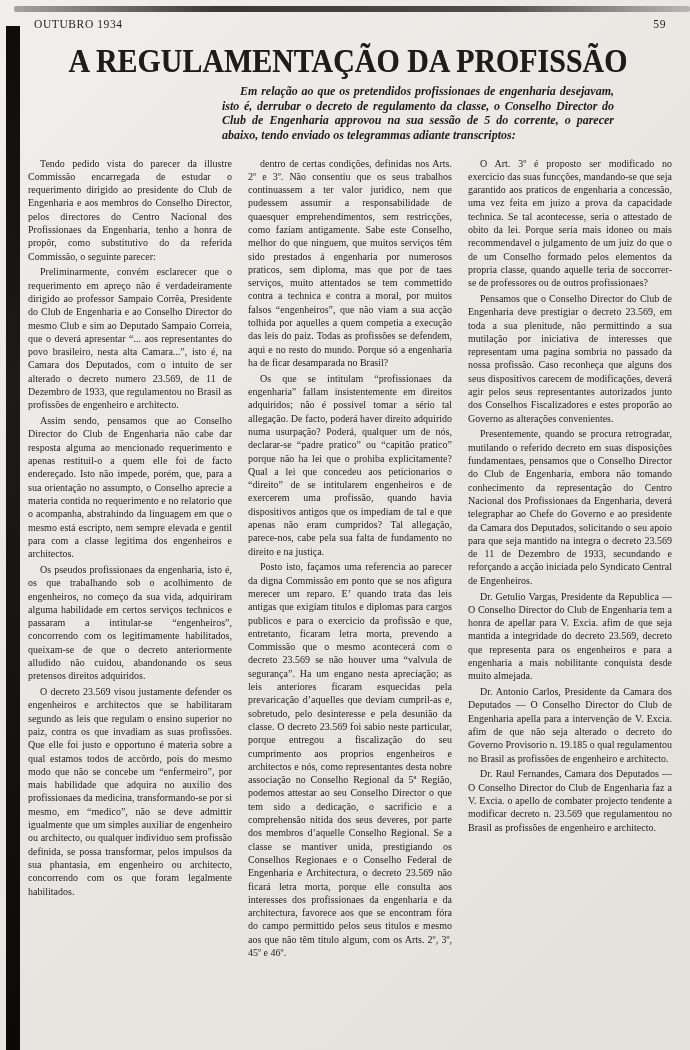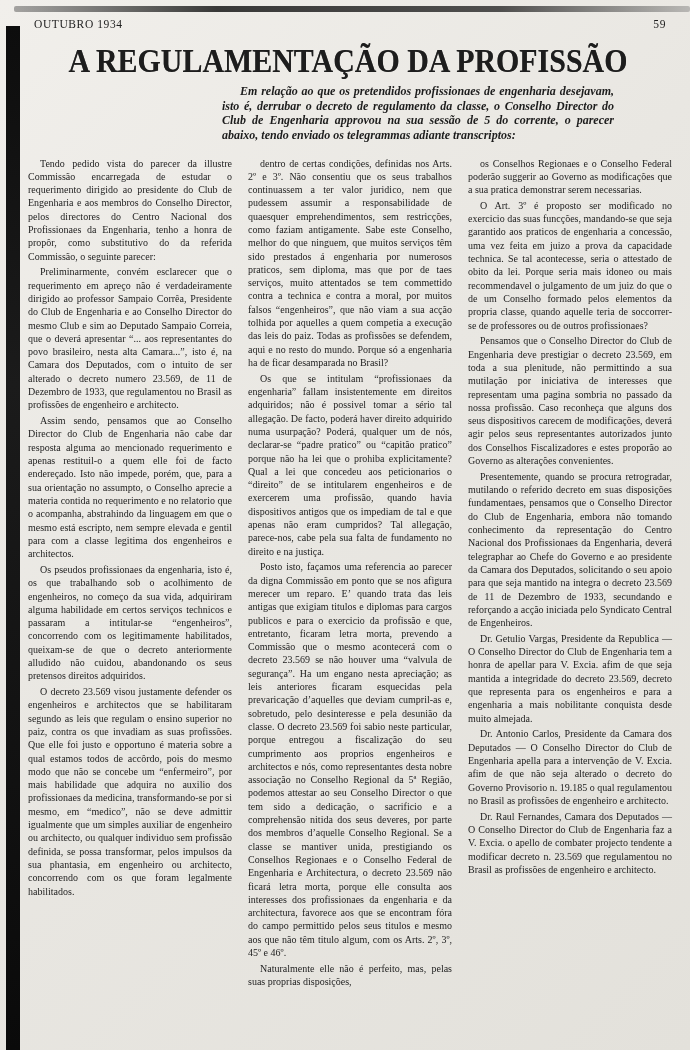--- a/index.html
+++ b/index.html
@@ -92,24 +92,22 @@
         <p class="para">Tendo pedido vista do parecer da illustre Commissão encarregada de estudar o requerimento dirigido ao presidente do Club de Engenharia e aos membros do Conselho Director, pelos directores do Centro Nacional dos Profissionaes da Engenharia, tenho a honra de propôr, como substitutivo do da referida Commissão, o seguinte parecer:</p>
         <p class="para">Preliminarmente, convém esclarecer que o requerimento em apreço não é verdadeiramente dirigido ao professor Sampaio Corrêa, Presidente do Club de Engenharia e ao Conselho Director do mesmo Club e sim ao Deputado Sampaio Correia, que o deverá apresentar “... aos representantes do povo brasileiro, nesta alta Camara...”, isto é, na Camara dos Deputados, com o intuito de ser alterado o decreto numero 23.569, de 11 de Dezembro de 1933, que regulamentou no Brasil as profissões de engenheiro e architecto.</p>
         <p class="para">Assim sendo, pensamos que ao Conselho Director do Club de Engenharia não cabe dar resposta alguma ao mencionado requerimento e apenas restituil-o a quem elle foi de facto endereçado. Isto não impede, porém, que, para a sua orientação no assumpto, o Conselho aprecie a materia contida no requerimento e no relatorio que o acompanha, abstrahindo da linguagem em que o mesmo está escripto, nem sempre elevada e gentil para com a classe legitima dos engenheiros e architectos.</p>
         <p class="para">Os pseudos profissionaes da engenharia, isto é, os que trabalhando sob o acolhimento de engenheiros, no começo da sua vida, adquiriram alguma habilidade em certos serviços technicos e passaram a intitular-se “engenheiros”, concorrendo com os legitimamente habilitados, queixam-se de que o decreto anteriormente alludido não cuidou, abandonando os seus pretensos direitos adquiridos.</p>
         <p class="para">O decreto 23.569 visou justamente defender os engenheiros e architectos que se habilitaram segundo as leis que regulam o ensino superior no paiz, contra os que invadiam as suas profissões. Que elle foi justo e opportuno é materia sobre a qual estamos todos de accôrdo, pois do mesmo modo que não se concebe um “enfermeiro”, por mais habilidade que adquira no auxilio dos profissionaes da medicina, transformando-se por si mesmo, em “medico”, não se deve admittir igualmente que um simples auxiliar de engenheiro ou architecto, ou qualquer individuo sem profissão definida, se possa transformar, pelos impulsos da sua phantasia, em engenheiro ou architecto, concorrendo com os que foram legalmente habilitados.</p>
       </div>
     <div class="col">
         <p class="para">dentro de certas condições, definidas nos Arts. 2º e 3º. Não consentiu que os seus trabalhos continuassem a ter valor juridico, nem que pudessem assumir a responsabilidade de quaesquer emprehendimentos, sem restricções, como faziam antigamente. Sabe este Conselho, melhor do que ninguem, que muitos serviços têm sido prestados á engenharia por numerosos praticos, sem diploma, mas que por de taes serviços, muito attentados se tem commettido contra a technica e contra a moral, por muitos falsos “engenheiros”, que não viam a sua acção tolhida por aquelles a quem competia a execução das leis do paiz. Todas as profissões se defendem, aqui e no resto do mundo. Porque só a engenharia ha de ficar desamparada no Brasil?</p>
         <p class="para">Os que se intitulam “profissionaes da engenharia” fallam insistentemente em direitos adquiridos; não é possivel tomar a sério tal allegação. De facto, poderá haver direito adquirido numa usurpação? Poderá, qualquer um de nós, declarar-se “padre pratico” ou “capitão pratico” porque não ha lei que o prohiba explicitamente? Qual a lei que concedeu aos peticionarios o “direito” de se intitularem engenheiros e de exercerem uma profissão, quando havia dispositivos antigos que os impediam de tal e que apenas não eram cumpridos? Tal allegação, parece-nos, cabe pela sua falta de fundamento no direito e na justiça.</p>
         <p class="para">Posto isto, façamos uma referencia ao parecer da digna Commissão em ponto que se nos afigura merecer um reparo. E’ quando trata das leis antigas que exigiam titulos e diplomas para cargos publicos e para o exercicio da profissão e que, entretanto, ficaram letra morta, prevendo a Commissão que o mesmo acontecerá com o decreto 23.569 se não houver uma “valvula de segurança”. Ha um engano nesta apreciação; as leis anteriores ficaram esquecidas pela prevaricação d’aquelles que deviam cumpril-as e, sobretudo, pelo desinteresse e pela desunião da classe. O decreto 23.569 foi sabio neste particular, porque entregou a fiscalização do seu cumprimento aos proprios engenheiros e architectos e nós, como representantes desta nobre associação no Conselho Regional da 5ª Região, podemos attestar ao seu Conselho Director o que tem sido a dedicação, o sacrificio e a comprehensão nitida dos seus deveres, por parte dos membros d’aquelle Conselho Regional. Se a classe se mantiver unida, prestigiando os Conselhos Regionaes e o Conselho Federal de Engenharia e Architectura, o decreto 23.569 não ficará letra morta, porque elle consulta aos interesses dos profissionaes da engenharia e da architectura, favorece aos que se encontram fóra do campo permittido pelos seus titulos e mesmo aos que não têm titulo algum, com os Arts. 2º, 3º, 45º e 46º.</p>
-        <p class="para">Naturalmente elle não é perfeito, mas, pelas suas proprias disposições,</p>
       </div>
     <div class="col">
-        <p class="para">os Conselhos Regionaes e o Conselho Federal poderão suggerir ao Governo as modificações que a sua pratica demonstrar serem necessarias.</p>
         <p class="para">O Art. 3º é proposto ser modificado no exercicio das suas funcções, mandando-se que seja garantido aos praticos de engenharia a concessão, uma vez feita em juizo a prova da capacidade technica. Se tal acontecesse, seria o attestado de obito da lei. Porque seria mais idoneo ou mais recommendavel o julgamento de um juiz do que o de um Conselho formado pelos elementos da propria classe, quando aquelle teria de soccorrer-se de professores ou de outros profissionaes?</p>
         <p class="para">Pensamos que o Conselho Director do Club de Engenharia deve prestigiar o decreto 23.569, em toda a sua plenitude, não permittindo a sua mutilação por iniciativa de interesses que representam uma pagina sombria no passado da nossa profissão. Caso reconheça que alguns dos seus dispositivos carecem de modificações, deverá agir pelos seus representantes autorizados junto dos Conselhos Fiscalizadores e estes proporão ao Governo as alterações convenientes.</p>
         <p class="para">Presentemente, quando se procura retrogradar, mutilando o referido decreto em suas disposições fundamentaes, pensamos que o Conselho Director do Club de Engenharia, embora não tomando conhecimento da representação do Centro Nacional dos Profissionaes da Engenharia, deverá telegraphar ao Chefe do Governo e ao presidente da Camara dos Deputados, solicitando o seu apoio para que seja mantido na integra o decreto 23.569 de 11 de Dezembro de 1933, secundando e reforçando a acção iniciada pelo Syndicato Central de Engenheiros.</p>
         <p class="para">Dr. Getulio Vargas, Presidente da Republica — O Conselho Director do Club de Engenharia tem a honra de apellar para V. Excia. afim de que seja mantida a integridade do decreto 23.569, decreto que representa para os engenheiros e para a engenharia a mais nobilitante conquista desde muito almejada.</p>
         <p class="para">Dr. Antonio Carlos, Presidente da Camara dos Deputados — O Conselho Director do Club de Engenharia apella para a intervenção de V. Excia. afim de que não seja alterado o decreto do Governo Provisorio n. 19.185 o qual regulamentou no Brasil as profissões de engenheiro e architecto.</p>
         <p class="para">Dr. Raul Fernandes, Camara dos Deputados — O Conselho Director do Club de Engenharia faz a V. Excia. o apello de combater projecto tendente a modificar decreto n. 23.569 que regulamentou no Brasil as profissões de engenheiro e architecto.</p>
       </div>
   </div>
 </div>
 

